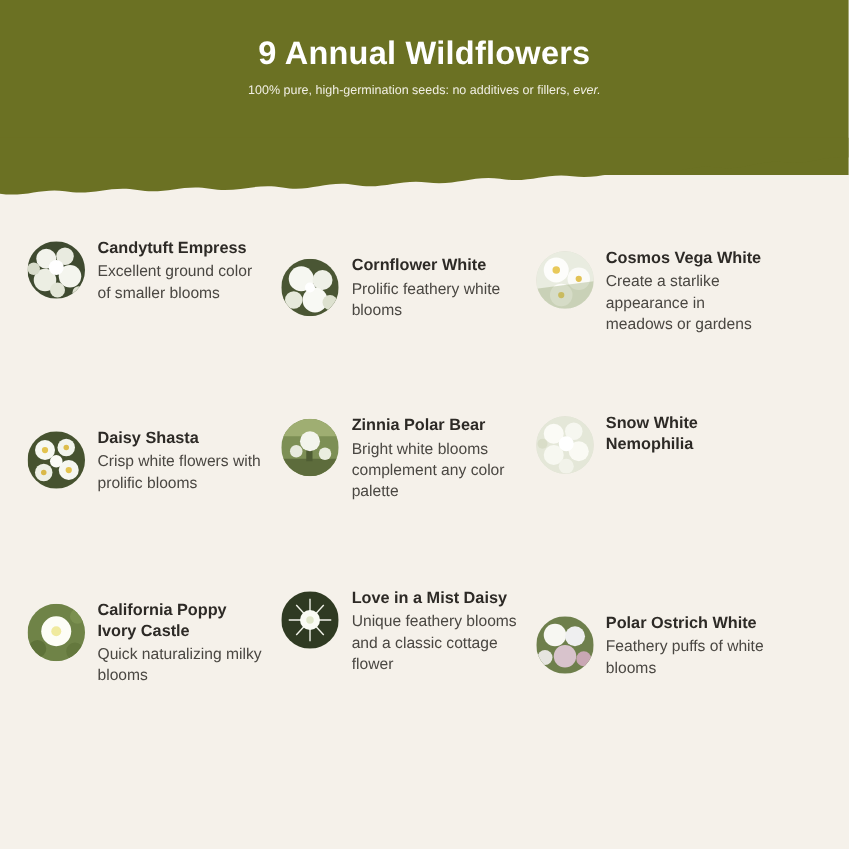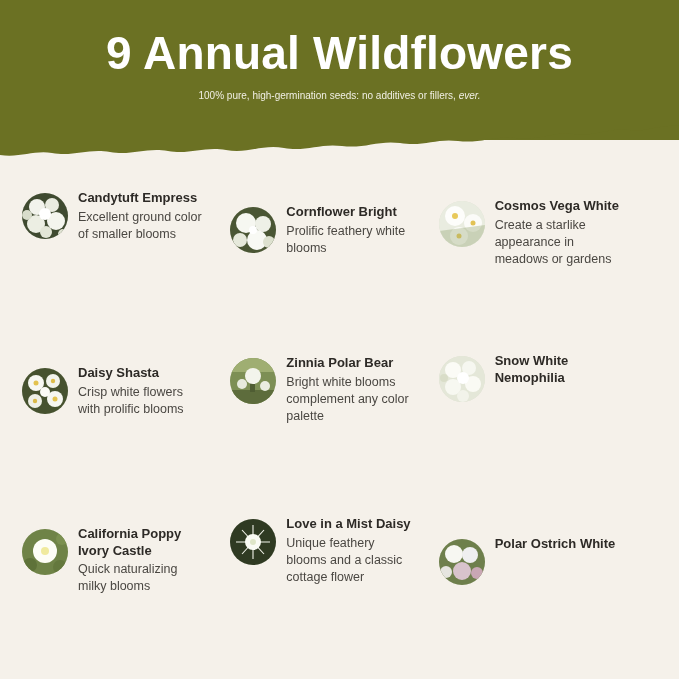--- a/index.html
+++ b/index.html
@@ -37,21 +37,21 @@
     height: 52px;
   }
   .header-content {
     position: relative;
     z-index: 3;
     text-align: center;
     padding-top: 28px;
   }
   .title {
     color: #ffffff;
-    font-size: 46px;
+    font-size: 26px;
     font-weight: bold;
     letter-spacing: 0.2px;
     margin: 0;
     line-height: 1.12;
   }
   .subtitle {
     color: #f1efe4;
     font-size: 10px;
     margin: 10px 0 0 0;
     font-weight: normal;
@@ -66,21 +66,20 @@
     top: 190px;
     left: 0;
     width: 646px;
     padding: 0 22px;
     box-sizing: border-box;
     display: grid;
     grid-template-columns: repeat(3, 1fr);
     grid-auto-rows: 140px;
     column-gap: 8px;
     row-gap: 0px;
-    gap: 23px;
   }
   .item {
     display: flex;
     align-items: flex-start;
     gap: 10px;
     padding-right: 4px;
   }
   .thumb {
     width: 46px;
     height: 46px;
@@ -153,21 +152,21 @@
         <rect width="46" height="46" fill="#4a5634"></rect>
         <circle cx="16" cy="16" r="10" fill="#f6f7f1"></circle>
           <circle cx="33" cy="17" r="8" fill="#eef0e7"></circle>
         <circle cx="27" cy="33" r="10" fill="#f8f9f4"></circle>
           <circle cx="10" cy="33" r="7" fill="#e6e9db"></circle>
         <circle cx="39" cy="35" r="6" fill="#dde1cf"></circle>
           <circle cx="23" cy="23" r="4" fill="#ffffff"></circle>
       </svg>
     </div>
     <div class="txt">
-      <p class="name">Cornflower Bright</p>
+      <p class="name">Cornflower White</p>
       <p class="desc">Prolific feathery white blooms</p>
     </div>
   </div>
 
   <div class="item" style="padding-top:8px">
     <div class="thumb">
       <svg width="46" height="46" viewBox="0 0 46 46">
         <rect width="46" height="46" fill="#e9ece0"></rect>
         <circle cx="16" cy="15" r="10" fill="#fdfdfb"></circle>
           <circle cx="16" cy="15" r="3" fill="#e8c95a"></circle>
@@ -288,16 +287,17 @@
         <rect width="46" height="46" fill="#6e7f4c"></rect>
         <circle cx="15" cy="15" r="9" fill="#f7f7f2"></circle>
         <circle cx="31" cy="16" r="8" fill="#efeff0"></circle>
         <circle cx="23" cy="32" r="9" fill="#d8c3cc"></circle>
         <circle cx="38" cy="34" r="6" fill="#c9a7b4"></circle>
         <circle cx="7" cy="33" r="6" fill="#e6e5e0"></circle>
       </svg>
     </div>
     <div class="txt">
       <p class="name">Polar Ostrich White</p>
+      <p class="desc">Feathery puffs of white blooms</p>
     </div>
   </div>
 
 </div>
 
 </body></html>

